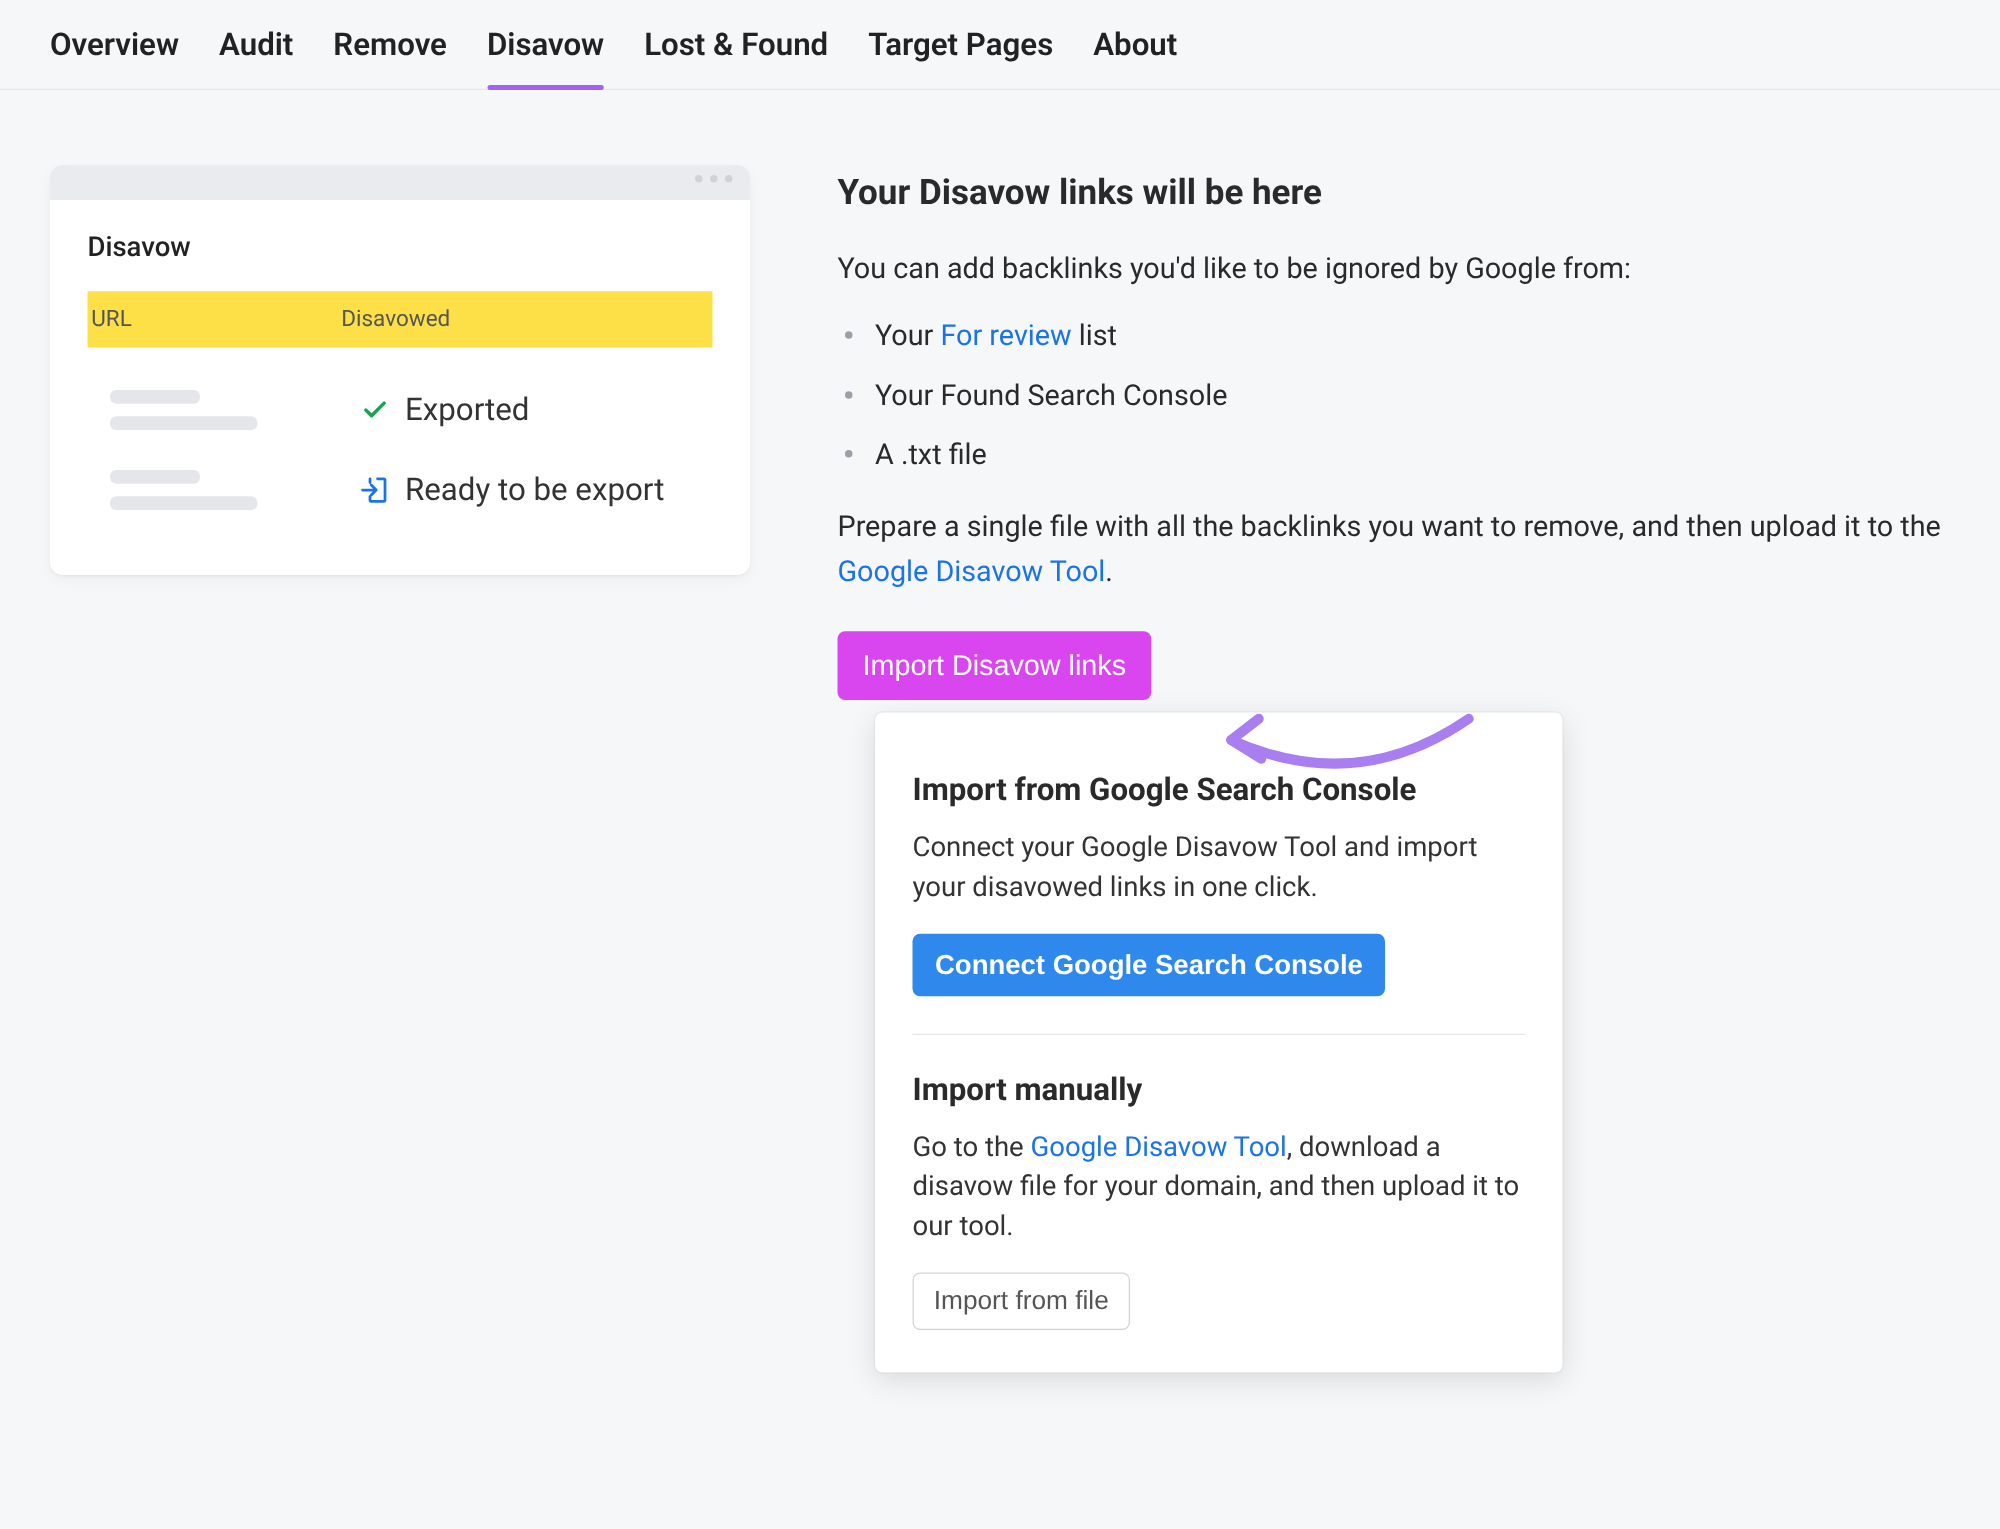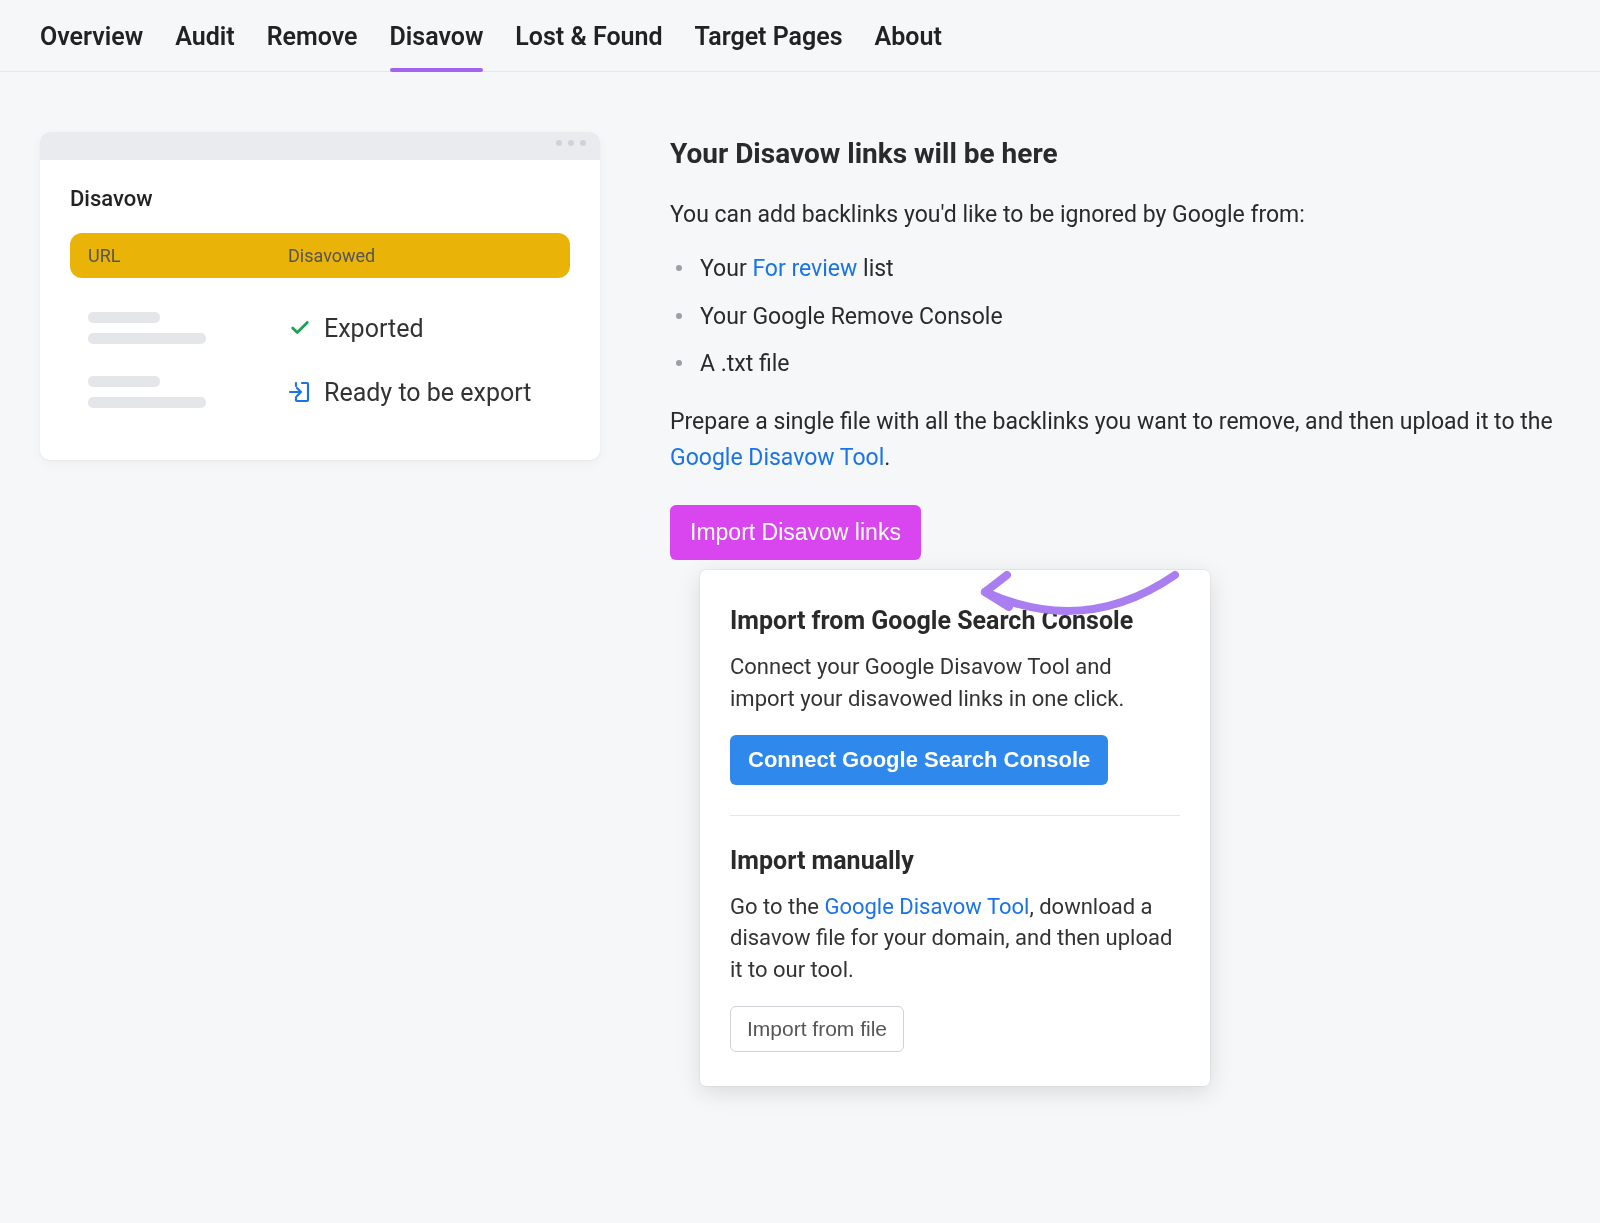--- a/index.html
+++ b/index.html
@@ -65,23 +65,23 @@
   }
   .preview-topbar .dot {
     width: 6px; height: 6px; border-radius: 50%;
     background: #cfd3d8;
   }
   .preview-body { padding: 26px 30px 36px 30px; }
   .preview-title { font-size: 22px; font-weight: 500; color: #222; margin-bottom: 22px; }
 
   .ptable-head {
     display: flex;
-    background: #eab308;
-    border-radius: 12px;
-    padding: 12px 18px;
+    background: #fde047;
+    border-radius: 0;
+    padding: 12px 3px;
     font-size: 18px;
     color: #555;
   }
   .ptable-head .col-url { width: 200px; }
   .ptable-rows { padding: 18px 18px 0 18px; }
   .prow {
     display: flex;
     align-items: center;
     padding: 16px 0;
   }
@@ -118,25 +118,25 @@
     font-weight: 500;
     padding: 14px 20px;
     border-radius: 6px;
     cursor: pointer;
     margin-top: 12px;
     border: none;
   }
 
   .popover {
     margin-top: 10px;
-    width: 510px;
+    width: 550px;
     background: #fff;
     border-radius: 6px;
     box-shadow: 0 6px 24px rgba(0,0,0,0.12), 0 0 0 1px rgba(0,0,0,0.04);
-    padding: 32px 30px 34px 30px;
+    padding: 44px 30px 34px 30px;
   }
   .popover h3 { font-size: 25px; font-weight: 700; margin-bottom: 10px; }
   .popover p { font-size: 22px; color: #333; margin-bottom: 20px; line-height: 1.45; }
   .btn-blue {
     display: inline-block;
     background: #2f88ec;
     color: #fff;
     padding: 12px 18px;
     font-size: 22px;
     font-weight: 700;
@@ -227,21 +227,21 @@
     </div>
   </div>
 
   <div class="content">
     <h2>Your Disavow links will be here</h2>
     <p>You can add backlinks you'd like to be ignored by Google from:</p>
     <ul>
       <li>
         <span>Your </span><a href="#">For review</a><span> list</span>
       </li>
-      <li>Your Google Remove Console</li>
+      <li>Your Found Search Console</li>
       <li>A .txt file</li>
     </ul>
     <p>
       <span>Prepare a single file with all the backlinks you want to remove, and then upload it to the </span><a href="#">Google Disavow Tool</a><span>.</span>
     </p>
 
     <button class="import-btn">Import Disavow links</button>
 
     
     <svg class="arrow" style="left:295px; top:415px;" width="260" height="90" viewBox="0 0 260 90">

